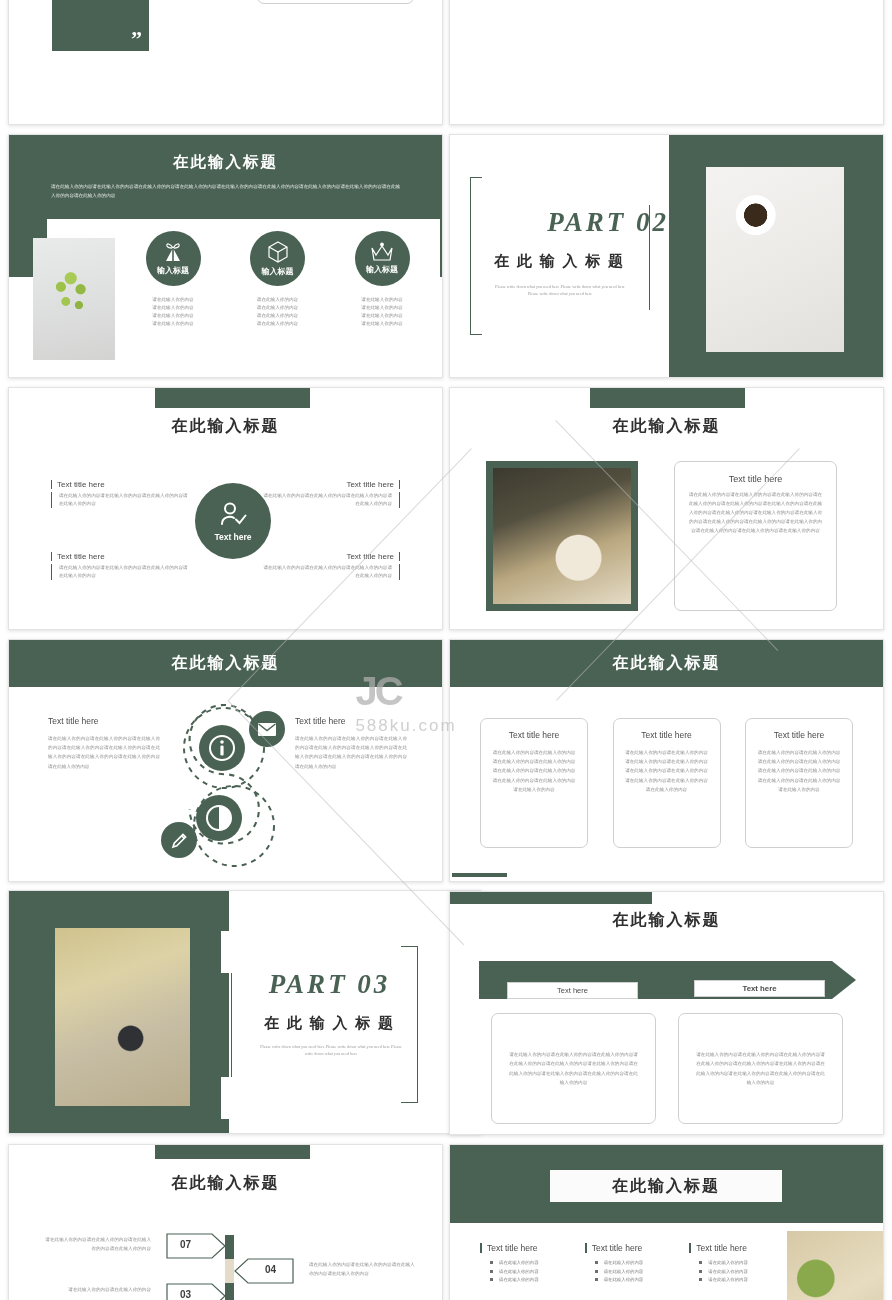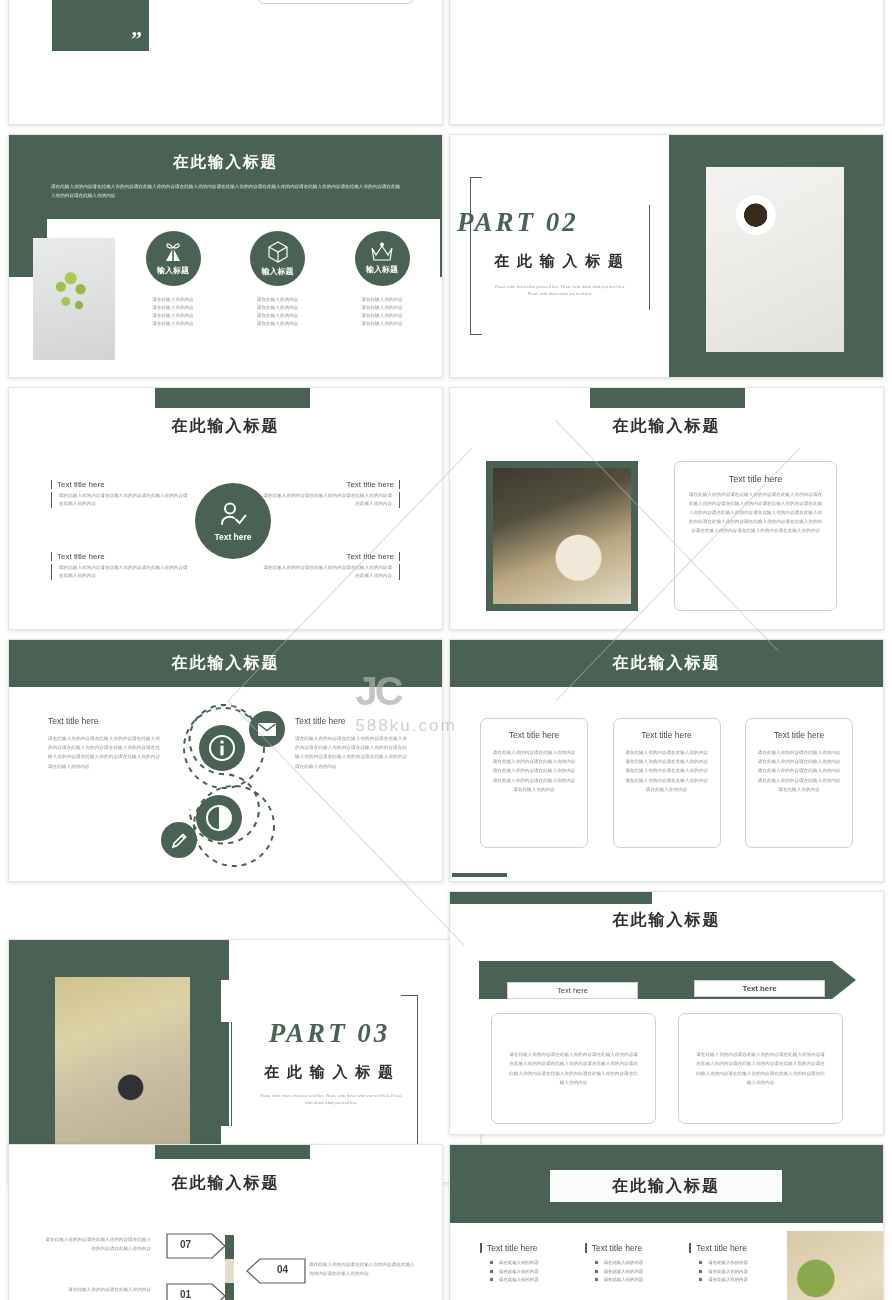--- a/index.html
+++ b/index.html
@@ -201,21 +201,21 @@
     </div>
   </div>
 
   <div class="slide" style="left:449px; top:134px; width:435px; height:244px;">
     <div class="inner">
       <div style="position:absolute; left:219px; top:0; right:0; bottom:0; background:#4a6254;"></div>
       <div style="position:absolute; left:20px; top:42px; width:180px; height:158px; border:1.5px solid #4a6254;"></div>
       <div style="position:absolute; left:32px; top:30px; width:180px; height:40px; background:#fff;"></div>
       <div style="position:absolute; left:32px; top:175px; width:180px; height:40px; background:#fff;"></div>
 
-      <div class="part-num" style="position:absolute; left:7px; top:72px; width:219px; text-align:left;">PART 02</div>
+      <div class="part-num" style="position:absolute; left:0; top:72px; width:219px; text-align:right;">PART 02</div>
       <div class="cn-title" style="position:absolute; left:0; top:117px; width:219px; text-align:center; font-size:15px;">在 此 输 入 标 题</div>
       <div class="lat-small" style="position:absolute; left:40px; top:148px; width:140px; text-align:center;">Please write down what you need here Please write down what you need here Please write down what you need here</div>
 
       <div class="img-coffee" style="position:absolute; left:256px; top:32px; width:138px; height:185px;"></div>
     </div>
   </div>
 
   <div class="slide" style="left:8px; top:387px; width:435px; height:243px;">
     <div class="inner">
       <div class="green-bar" style="position:absolute; left:146px; top:0; width:155px; height:20px;"></div>
@@ -330,21 +330,21 @@
         <div class="round-card" style="width:108px; height:130px; padding:11px 11px;">
           <div class="lat-title" style="text-align:center; font-size:8.5px;">Text title here</div>
           <div class="body-cn" style="margin-top:8px; text-align:center; line-height:2;">请在此输入你的内容请在此输入你的内容请在此输入你的内容请在此输入你的内容请在此输入你的内容请在此输入你的内容请在此输入你的内容请在此输入你的内容请在此输入你的内容</div>
         </div>
       </div>
 
       <div class="green-bar" style="position:absolute; left:2px; bottom:4px; width:55px; height:4px;"></div>
     </div>
   </div>
 
-  <div class="slide" style="left:8px; top:939px; width:473px; height:244px;">
+  <div class="slide" style="left:8px; top:890px; width:473px; height:244px;">
     <div class="inner">
       <div style="position:absolute; left:0; top:0; width:220px; bottom:0; background:#4a6254;"></div>
       <div class="img-ink" style="position:absolute; left:46px; top:37px; width:135px; height:178px;"></div>
 
       <div style="position:absolute; left:222px; top:55px; width:187px; height:157px; border:1.5px solid #4a6254;"></div>
       <div style="position:absolute; left:212px; top:40px; width:180px; height:42px; background:#fff;"></div>
       <div style="position:absolute; left:212px; top:186px; width:180px; height:42px; background:#fff;"></div>
 
       <div class="part-num" style="position:absolute; left:228px; top:78px; width:185px; text-align:center;">PART 03</div>
       <div class="cn-title" style="position:absolute; left:228px; top:123px; width:185px; text-align:center; font-size:15px;">在 此 输 入 标 题</div>
@@ -392,35 +392,35 @@
 
       <div style="position:absolute; left:157px; top:88px;">
         <svg width="60" height="26" viewBox="0 0 60 26" fill="none">
           <path d="M1 1 L46 1 L59 13 L46 25 L1 25 Z" stroke="#4a6254" stroke-width="1.2" fill="#fff"></path>
         </svg>
         <span style="position:absolute; left:14px; top:6px; font-size:10px; font-weight:bold; color:#3d3d3d;
                      font-family:'Liberation Sans',sans-serif;">07</span>
       </div>
       <div class="body-cn" style="position:absolute; left:36px; top:90px; width:106px; text-align:right; line-height:2;">请在此输入你的内容请在此输入你的内容请在此输入你的内容请在此输入你的内容</div>
 
-      <div style="position:absolute; left:225px; top:113px;margin-left:12px;">
+      <div style="position:absolute; left:225px; top:113px;">
         <svg width="60" height="26" viewBox="0 0 60 26" fill="none">
           <path d="M59 1 L14 1 L1 13 L14 25 L59 25 Z" stroke="#4a6254" stroke-width="1.2" fill="#fff"></path>
         </svg>
         <span style="position:absolute; left:31px; top:6px; font-size:10px; font-weight:bold; color:#3d3d3d;
                      font-family:'Liberation Sans',sans-serif;">04</span>
       </div>
       <div class="body-cn" style="position:absolute; left:300px; top:115px; width:108px; line-height:2;">请在此输入你的内容请在此输入你的内容请在此输入你的内容请在此输入你的内容</div>
 
       <div style="position:absolute; left:157px; top:138px;">
         <svg width="60" height="26" viewBox="0 0 60 26" fill="none">
           <path d="M1 1 L46 1 L59 13 L46 25 L1 25 Z" stroke="#4a6254" stroke-width="1.2" fill="#fff"></path>
         </svg>
         <span style="position:absolute; left:14px; top:6px; font-size:10px; font-weight:bold; color:#3d3d3d;
-                     font-family:'Liberation Sans',sans-serif;">01</span>
+                     font-family:'Liberation Sans',sans-serif;">03</span>
       </div>
       <div class="body-cn" style="position:absolute; left:36px; top:140px; width:106px; text-align:right; line-height:2;">请在此输入你的内容请在此输入你的内容</div>
     </div>
   </div>
 
   <div class="slide" style="left:449px; top:1144px; width:435px; height:244px;">
     <div class="inner">
       <div class="green-bar" style="position:absolute; left:0; top:0; right:0; height:78px;"></div>
       <div style="position:absolute; left:100px; top:25px; width:232px; height:32px; background:#fbfbfb;
                   display:flex; align-items:center; justify-content:center;">

